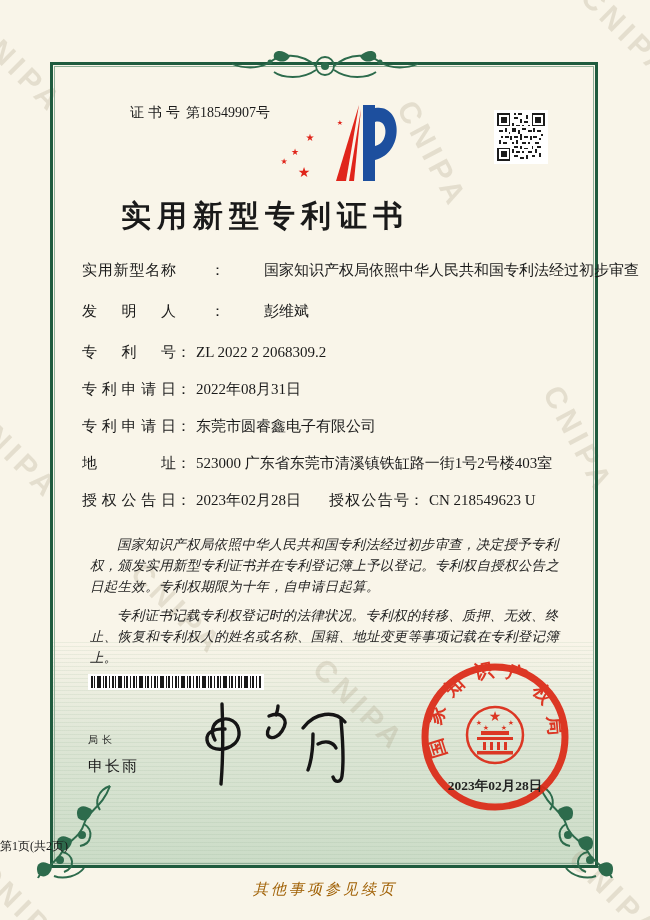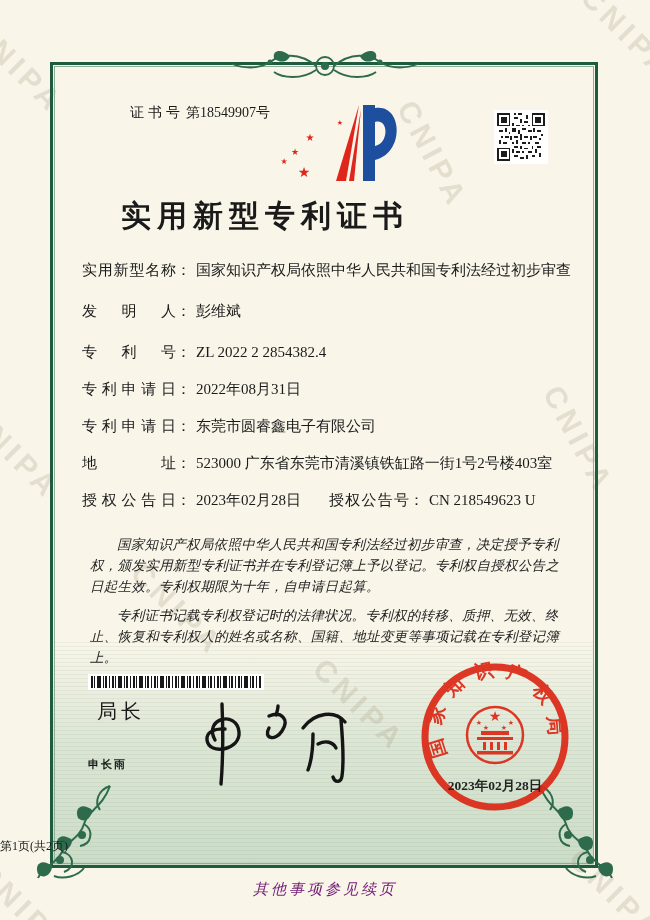--- a/index.html
+++ b/index.html
@@ -24,46 +24,46 @@
   .cert-no{position:absolute;left:82px;top:104px;font-size:14px;z-index:3;margin-left:48px;}
   .cert-no .pre{letter-spacing:4px;margin-right:2px;}
   .logo{position:absolute;left:276px;top:100px;z-index:3;}
   .qr{position:absolute;left:494px;top:110px;width:48px;height:48px;background:#fff;
       padding:3px;z-index:3;}
   .title{position:absolute;left:0;top:196px;width:530px;text-align:center;font-size:30px;
          font-weight:bold;letter-spacing:6px;z-index:3;}
   
   .fields{position:absolute;left:82px;top:260px;width:500px;z-index:3;font-size:15px;z-index:3;}
   .row{display:flex;line-height:20px;margin-bottom:17px;white-space:nowrap;}
-  .row.gap{margin-bottom:21px;}
+  .row.gap{margin-bottom:21px;gap:34px;}
   .flabel{display:inline-block;width:94px;text-align:justify;text-align-last:justify;flex:none;}
   .flabel.w2{width:80px;}
   .colon{flex:none;margin-right:5px;}
   .fvalue{flex:none;}
   .pair2{margin-left:28px;display:flex;}
   
   .paras{position:absolute;left:82px;top:526px;width:492px;z-index:3;
          font-style:italic;font-size:13.5px;line-height:21px;letter-spacing:0.3px;color:#222;}
   .paras p{margin:8px;text-indent:2em;}
   
   .barcode{position:absolute;left:88px;top:674px;width:170px;height:12px;background:#fff;
            padding:2px 3px;z-index:3;}
   .bars{width:100%;height:100%;
         background:
           repeating-linear-gradient(90deg,#191919 0 1px,rgba(0,0,0,0) 1px 3px),
           repeating-linear-gradient(90deg,#191919 0 2px,rgba(0,0,0,0) 2px 7px);}
   
-  .leader-title{position:absolute;left:88px;top:698px;font-size:20px;letter-spacing:4px;z-index:3;margin-left:9px;}
-  .leader-name{position:absolute;left:88px;top:757px;font-size:11px;letter-spacing:2px;z-index:3;font-weight:bold;}
+  .leader-title{position:absolute;left:88px;top:733px;font-size:10px;letter-spacing:4px;z-index:3;}
+  .leader-name{position:absolute;left:88px;top:757px;font-size:15px;letter-spacing:2px;z-index:3;}
   .sig{position:absolute;left:185px;top:698px;z-index:3;}
   .seal{position:absolute;left:417px;top:659px;z-index:4;}
   
   .pageno{position:absolute;left:0;top:838px;width:650px;text-align:left;font-size:12px;z-index:3;}
   .cont{position:absolute;left:0;top:880px;width:650px;text-align:center;font-size:15px;
-        font-style:italic;letter-spacing:3px;color:#701a75;z-index:3;}
+        font-style:italic;letter-spacing:3px;color:#a16207;z-index:3;}
 </style>
 </head>
 <body>
 
 <div class="cert">
 
   <div class="wm" style="left:-12px;top:14px">CNIPA</div>
   <div class="wm" style="left:598px;top:-20px">CNIPA</div>
   <div class="wm steep" style="left:420px;top:95px">CNIPA</div>
   <div class="wm" style="left:-16px;top:400px">CNIPA</div>
@@ -221,21 +221,21 @@
         <span class="fvalue">国家知识产权局依照中华人民共和国专利法经过初步审查</span>
     </div>
     <div class="row gap">
       <span class="flabel">发明人</span>
         <span class="colon">：</span>
         <span class="fvalue">彭维斌</span>
     </div>
     <div class="row">
       <span class="flabel">专利号</span>
         <span class="colon">：</span>
-        <span class="fvalue">ZL 2022 2 2854382.4</span>
+        <span class="fvalue">ZL 2022 2 2068309.2</span>
     </div>
     <div class="row">
       <span class="flabel">专利申请日</span>
         <span class="colon">：</span>
         <span class="fvalue">2022年08月31日</span>
     </div>
     <div class="row">
       <span class="flabel">专利申请日</span>
         <span class="colon">：</span>
         <span class="fvalue">东莞市圆睿鑫电子有限公司</span>

